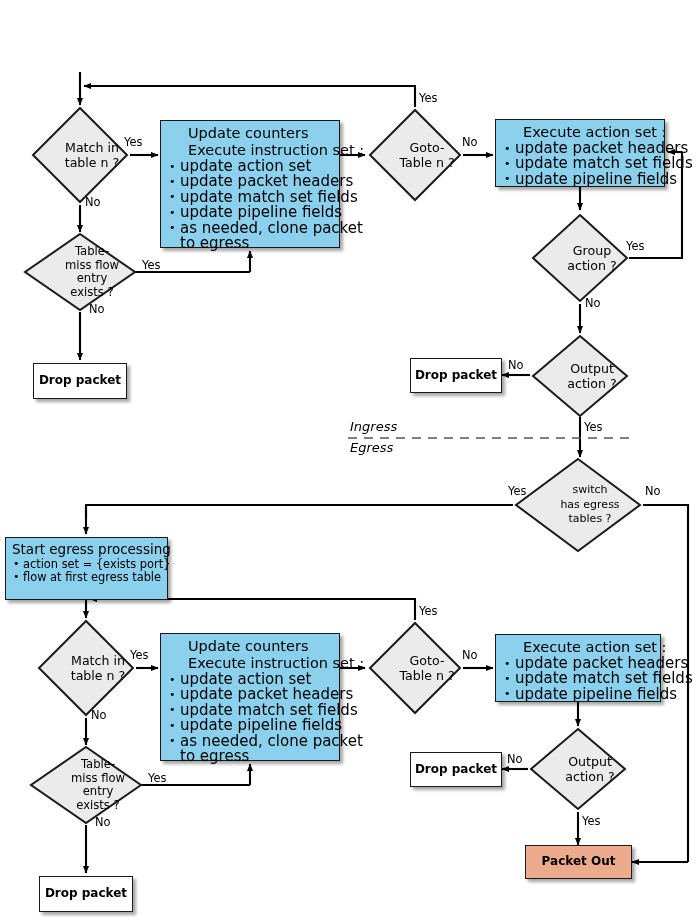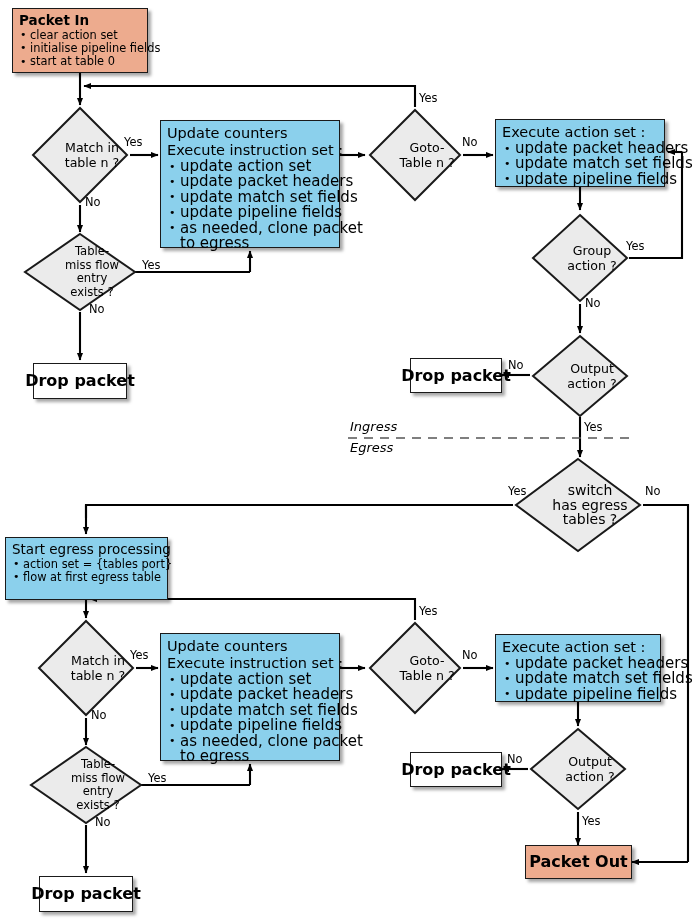--- a/index.html
+++ b/index.html
@@ -62,34 +62,34 @@
   }
   .node li:before {
     content: "\2022";
     position: absolute;
     left: 1px;
     top: -0.5px;
     font-size: 11px;
   }
   .node li.cont:before { content: ""; }
 
-  .node.big .title { font-size: 14.5px; line-height: 17px; }
+  .node.big .title { font-size: 14.5px; line-height: 17px; margin-left: 21px; }
   .node.big li { font-size: 15px; line-height: 15.4px; padding-left: 13px; }
   .node.big li:before { left: 2px; }
 
   .pad { padding: 4px 7px 5px 6px; }
 
   
   .node.plain {
     display: flex;
     align-items: center;
     justify-content: center;
   }
   .node.plain .title {
-    font-size: 16px;
+    font-size: 12px;
     font-weight: bold;
   }
 
   
   .diamond {
     position: absolute;
   }
   .diamond .shape {
     position: absolute;
     left: 0; top: 0;
@@ -225,28 +225,20 @@
     </g>
 
     <g stroke="#000" stroke-width="2.1" fill="none">
       <path d="M137,785 L250,785"></path>
     </g>
     <g stroke="#000" stroke-width="2.1" fill="none" marker-end="url(#ah)">
       <path d="M250,785 L250,764"></path>
     </g>
   </svg>
 
-  <div class="node salmon pad" style="left:12px; top:8px; width:136px; height:65px;">
-    <div class="title">Packet In</div>
-    <ul>
-      <li>clear action set</li>
-      <li>initialise pipeline fields</li>
-      <li>start at table 0</li>
-    </ul>
-  </div>
 
   <div class="diamond" style="left:30px; top:105px; width:100px; height:100px;">
     <svg class="shape" viewBox="0 0 100 100">
       <polygon points="50,3 97,50 50,97 3,50" fill="#ebebeb" stroke="#1a1a1a" stroke-width="2" style="filter:none"></polygon>
     </svg>
     <div class="dlabel">
       <span>Match in</span><br>
       <span>table n ?</span>
     </div>
   </div>
@@ -333,33 +325,33 @@
     <div class="title">Drop packet</div>
   </div>
 
   <div class="zone-label" style="left:350px; top:419px;">Ingress</div>
   <div class="zone-label" style="left:350px; top:440px;font-style:italic;">Egress</div>
 
   <div class="diamond" style="left:513px; top:457px; width:130px; height:96px;">
     <svg class="shape" viewBox="0 0 130 96">
       <polygon points="65,2 127,48 65,94 3,48" fill="#ebebeb" stroke="#1a1a1a" stroke-width="2"></polygon>
     </svg>
-    <div class="dlabel" style="font-size:14px; line-height:14.6px;">
+    <div class="dlabel" style="font-size:11px; line-height:14.6px;">
       <span>switch</span><br>
       <span>has egress</span><br>
       <span>tables ?</span>
     </div>
   </div>
   <div class="elabel" style="left:508px; top:485px;">Yes</div>
   <div class="elabel" style="left:645px; top:485px;">No</div>
 
   <div class="node blue pad" style="left:5px; top:537px; width:163px; height:63px;">
     <div class="title">Start egress processing</div>
     <ul>
-      <li>action set = {tables port}</li>
+      <li>action set = {exists port}</li>
       <li>flow at first egress table</li>
     </ul>
   </div>
 
   <div class="diamond" style="left:36px; top:618px; width:100px; height:100px;">
     <svg class="shape" viewBox="0 0 100 100">
       <polygon points="50,3 97,50 50,97 3,50" fill="#ebebeb" stroke="#1a1a1a" stroke-width="2"></polygon>
     </svg>
     <div class="dlabel">
       <span>Match in</span><br>

